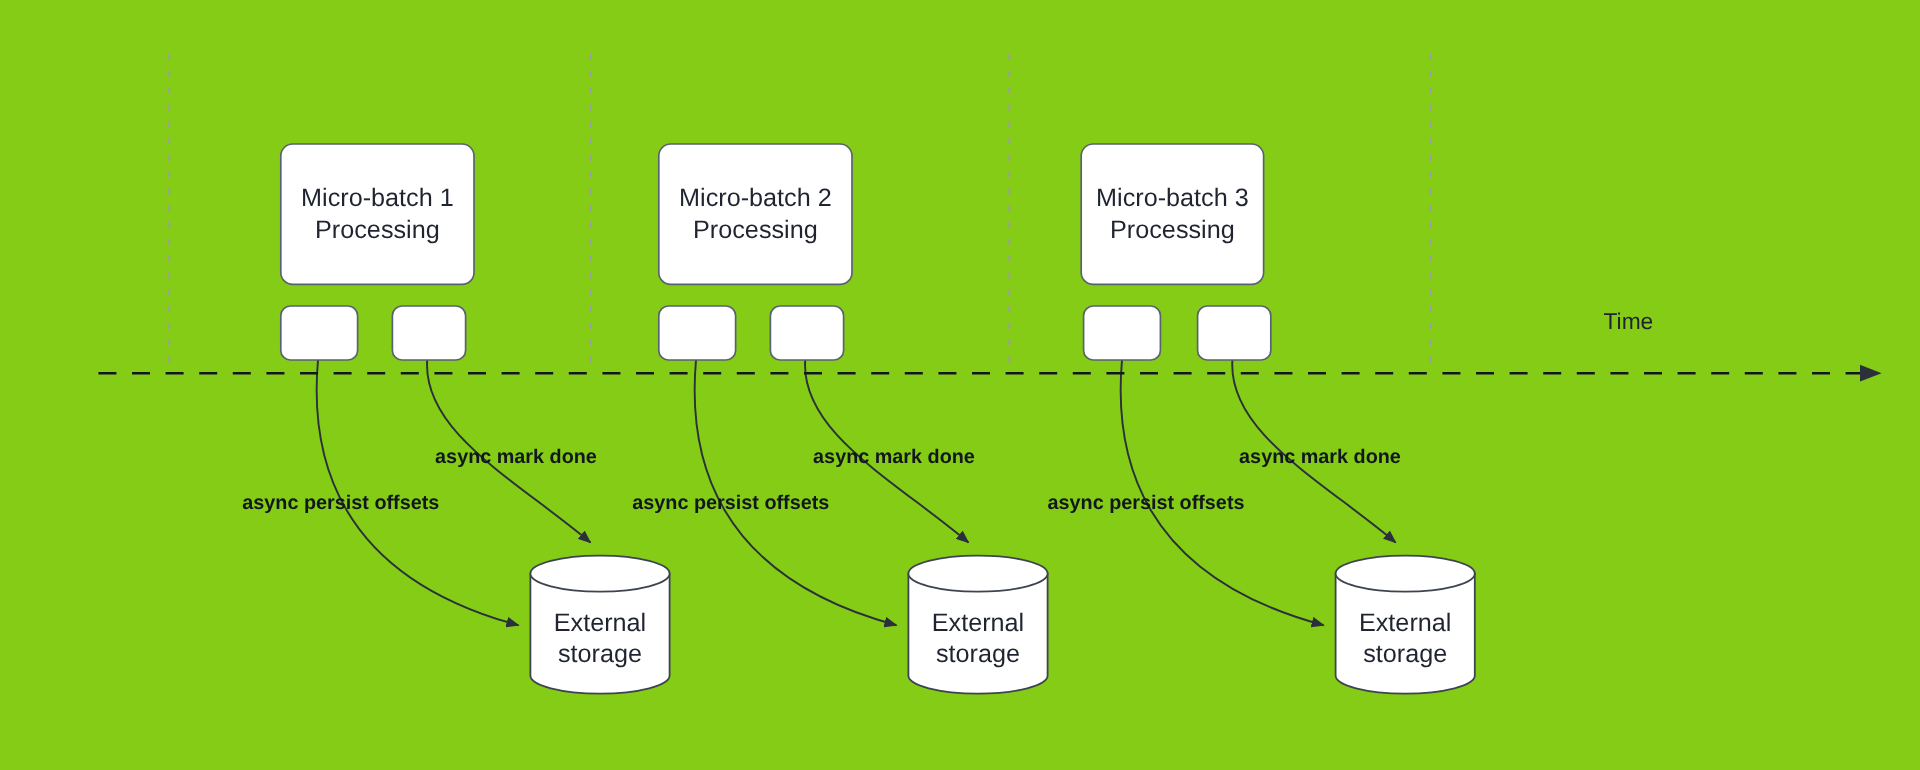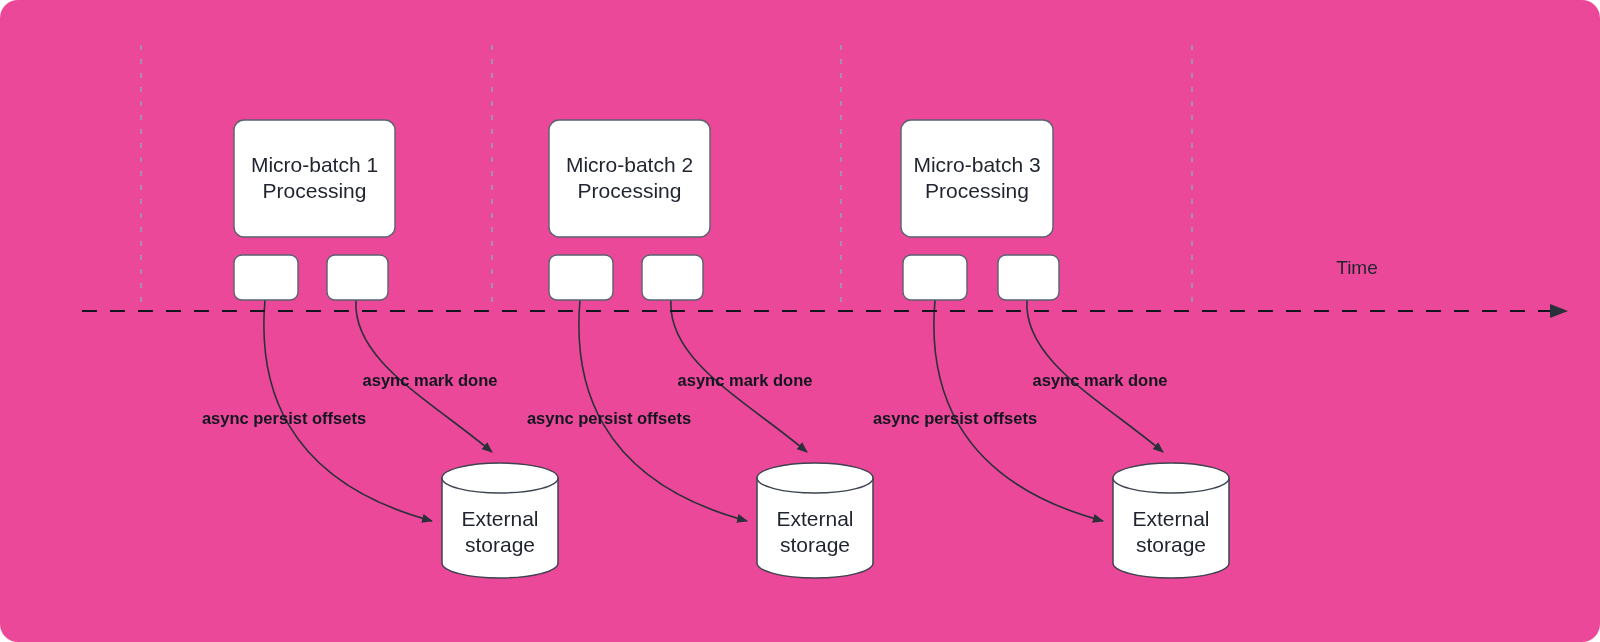--- a/index.html
+++ b/index.html
@@ -7,23 +7,22 @@
     padding: 0;
     background: #ffffff;
   }
   body {
     font-family: "Liberation Sans", sans-serif;
   }
   #canvas {
     position: relative;
     width: 1600px;
     height: 642px;
-    background: #ec4899;
+    background: #84cc16;
     overflow: hidden;
-    border-radius: 18px;
   }
   svg.diagram {
     position: absolute;
     top: 0;
     left: 0;
     width: 1600px;
     height: 642px;
   }
   .box-label {
     font-family: "Liberation Sans", sans-serif;

